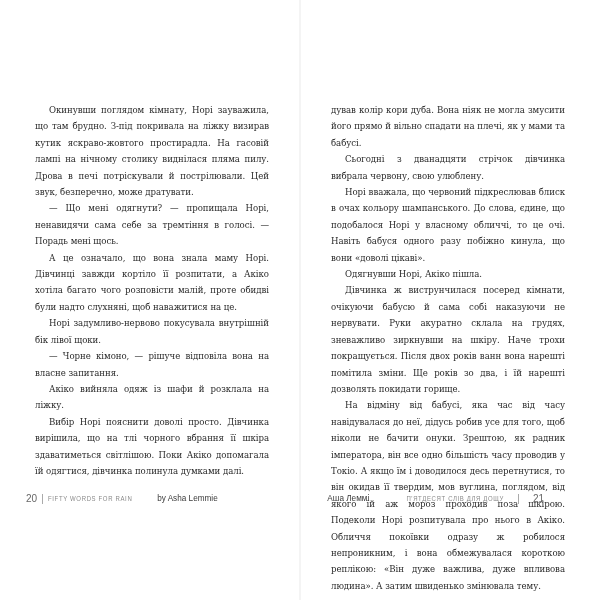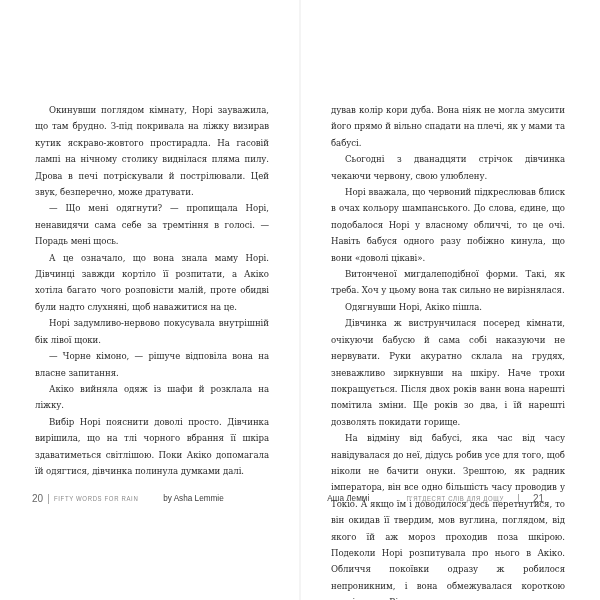--- a/index.html
+++ b/index.html
@@ -48,21 +48,21 @@
     .footer {
       position: absolute;
       top: 493px;
       font-size: 9px;
       color: #555;
       white-space: nowrap;
       display: flex;
       align-items: center;
       gap: 4px;
     }
-    .footer.left { left: 32px; align-items: center; }
+    .footer.left { left: 26px; align-items: center; }
     .footer.right { right: 27px; gap: 13px; }
     .pagenum {
       font-family: "Liberation Sans", sans-serif;
       font-size: 10px;
       color: #666;
     }
     .sep {
       font-family: "Liberation Sans", sans-serif;
       color: #999;
       font-size: 10px;
@@ -106,23 +106,22 @@
   <div class="footer left">
     <span class="pagenum">20</span>
     <span class="sep">|</span>
     <span class="booktitle">FIFTY WORDS FOR RAIN</span>
     <span class="author">by Asha Lemmie</span>
   </div>
 
   <div class="page right">
     <div class="text">
       <p class="para noindent">дував колір кори дуба. Вона ніяк не могла змусити його прямо й вільно спадати на плечі, як у мами та бабусі.</p>
-      <p class="para">Сьогодні з дванадцяти стрічок дівчинка чекаючи червону, свою улюблену.</p>
+      <p class="para">Сьогодні з дванадцяти стрічок дівчинка вибрала червону, свою улюблену.</p>
       <p class="para">Норі вважала, що червоний підкреслював блиск в очах кольору шампанського. До слова, єдине, що подобалося Норі у власному обличчі, то це очі. Навіть бабуся одного разу побіжно кинула, що вони «доволі цікаві».</p>
-      <p class="para">Витонченої мигдалеподібної форми. Такі, як треба. Хоч у цьому вона так сильно не вирізнялася.</p>
       <p class="para">Одягнувши Норі, Акіко пішла.</p>
       <p class="para">Дівчинка ж виструнчилася посеред кімнати, очікуючи бабусю й сама собі наказуючи не нервувати. Руки акуратно склала на грудях, зневажливо зиркнувши на шкіру. Наче трохи покращується. Після двох років ванн вона нарешті помітила зміни. Ще років зо два, і їй нарешті дозволять покидати горище.</p>
       <p class="para">На відміну від бабусі, яка час від часу навідувалася до неї, дідусь робив усе для того, щоб ніколи не бачити онуки. Зрештою, як радник імператора, він все одно більшість часу проводив у Токіо. А якщо їм і доводилося десь перетнутися, то він окидав її твердим, мов вуглина, поглядом, від якого їй аж мороз проходив поза шкірою. Подеколи Норі розпитувала про нього в Акіко. Обличчя покоївки одразу ж робилося непроникним, і вона обмежувалася короткою реплікою: «Він дуже важлива, дуже впливова людина». А затим швиденько змінювала тему.</p>
     </div>
   </div>
 
   <div class="footer right">
     <span class="author">Аша Леммі</span>
     <span class="booktitle">П'ЯТДЕСЯТ СЛІВ ДЛЯ ДОЩУ</span>
     <span class="sep">|</span>

